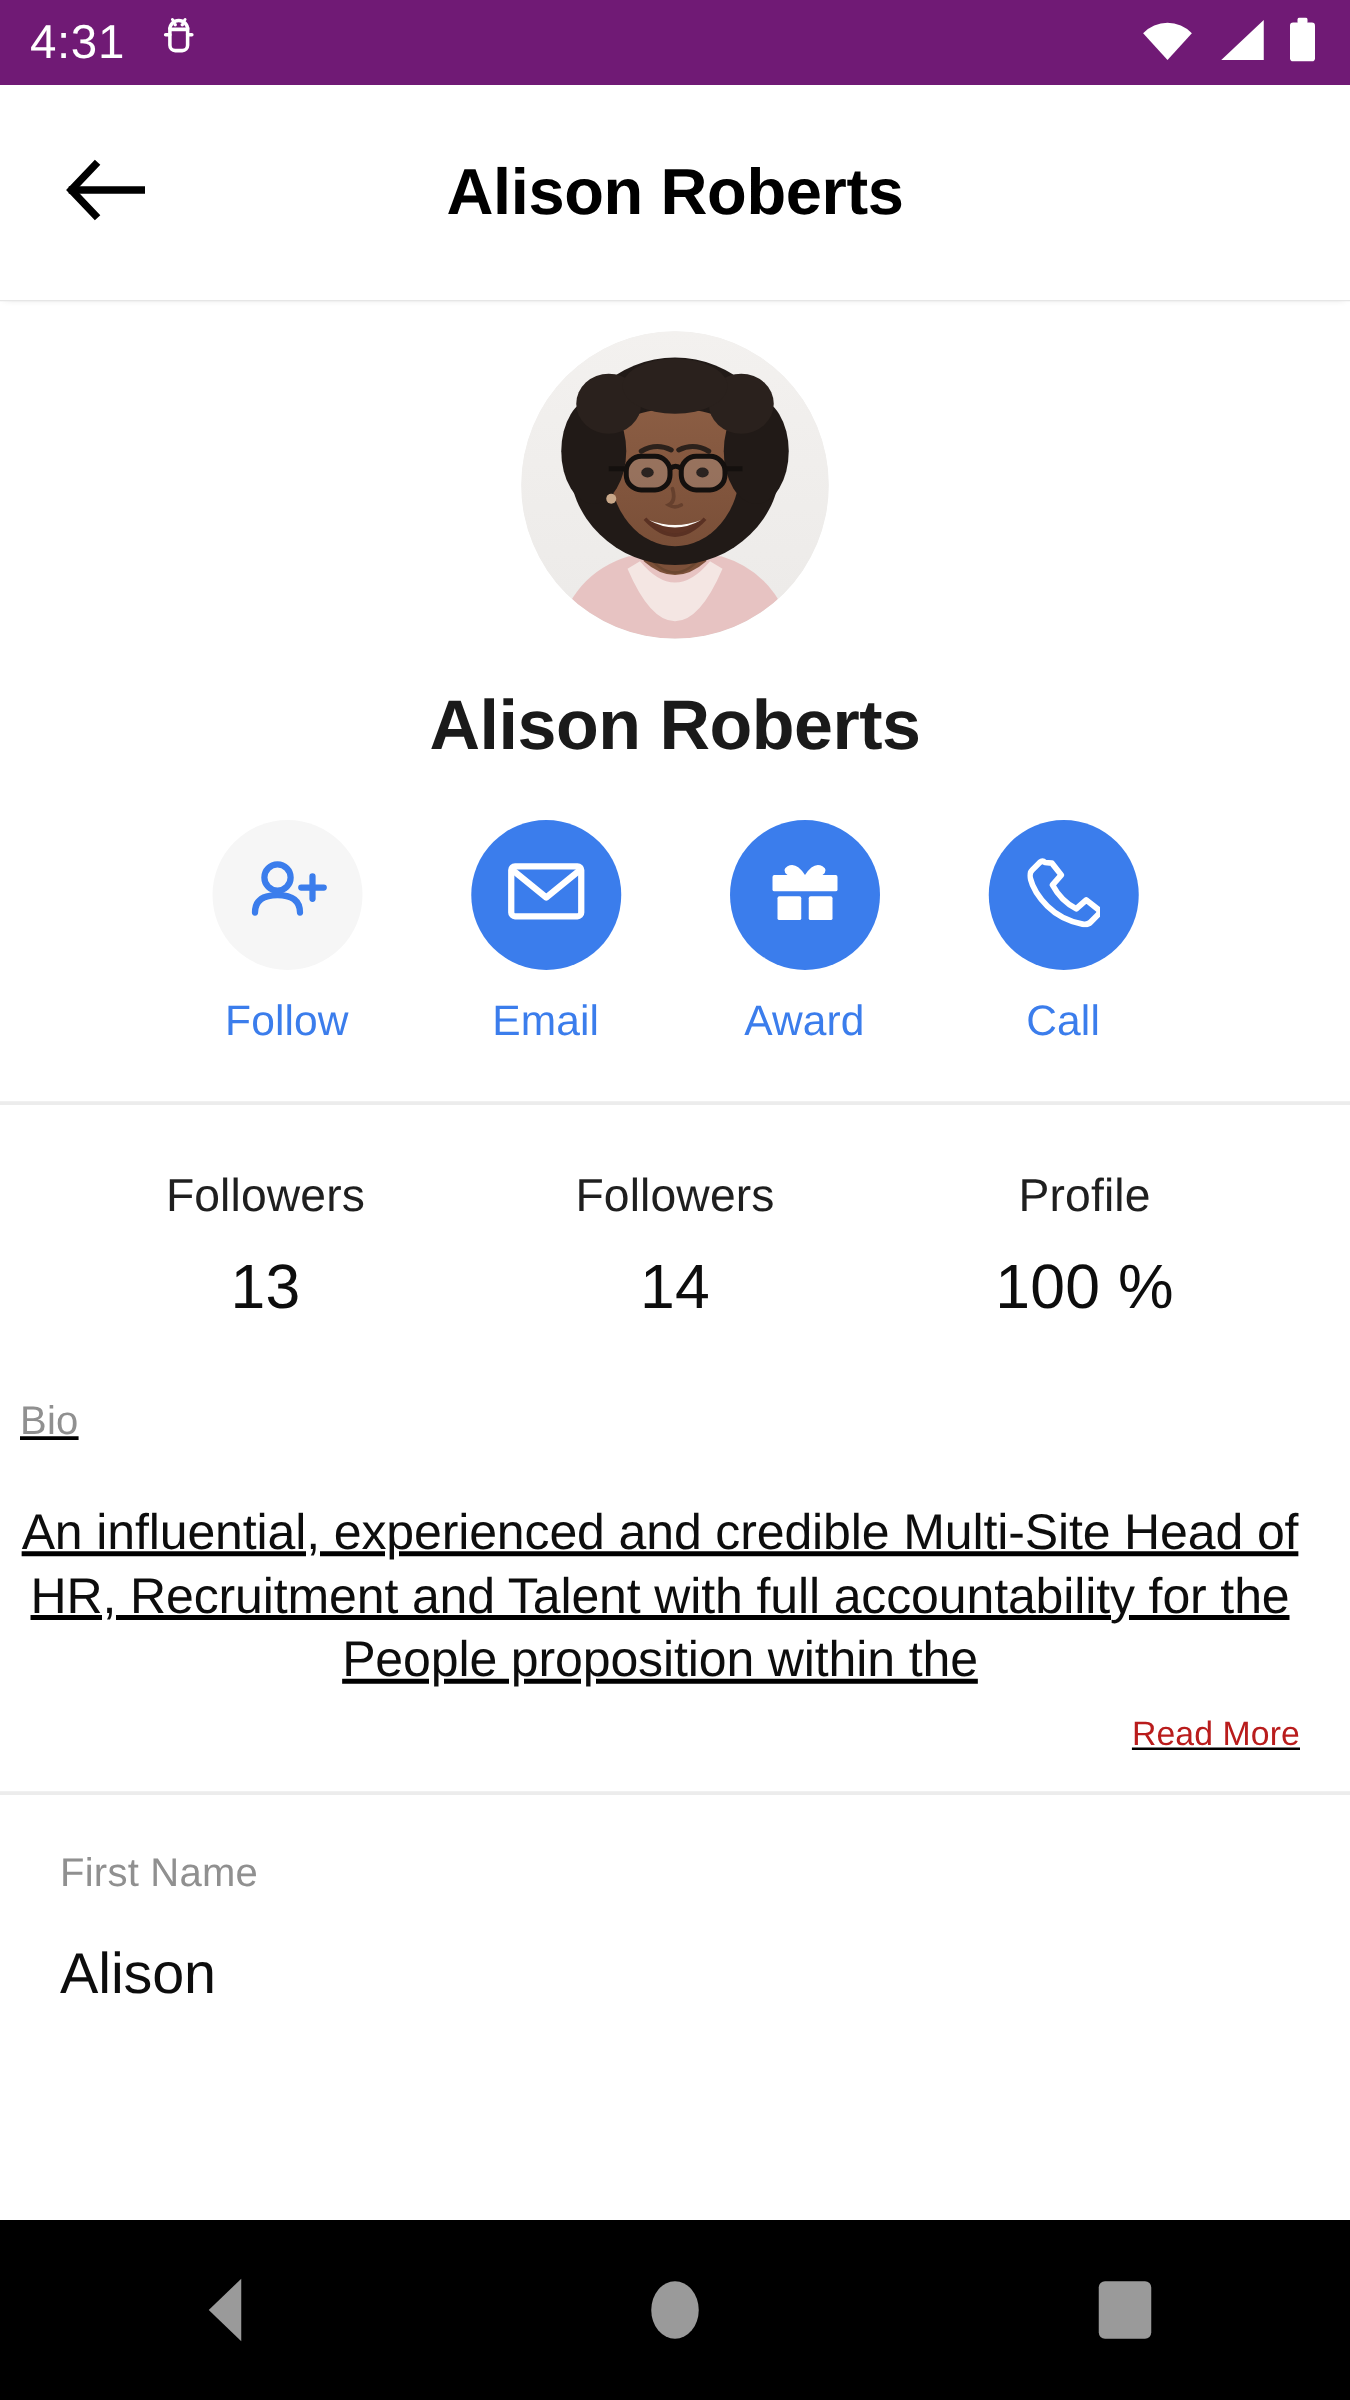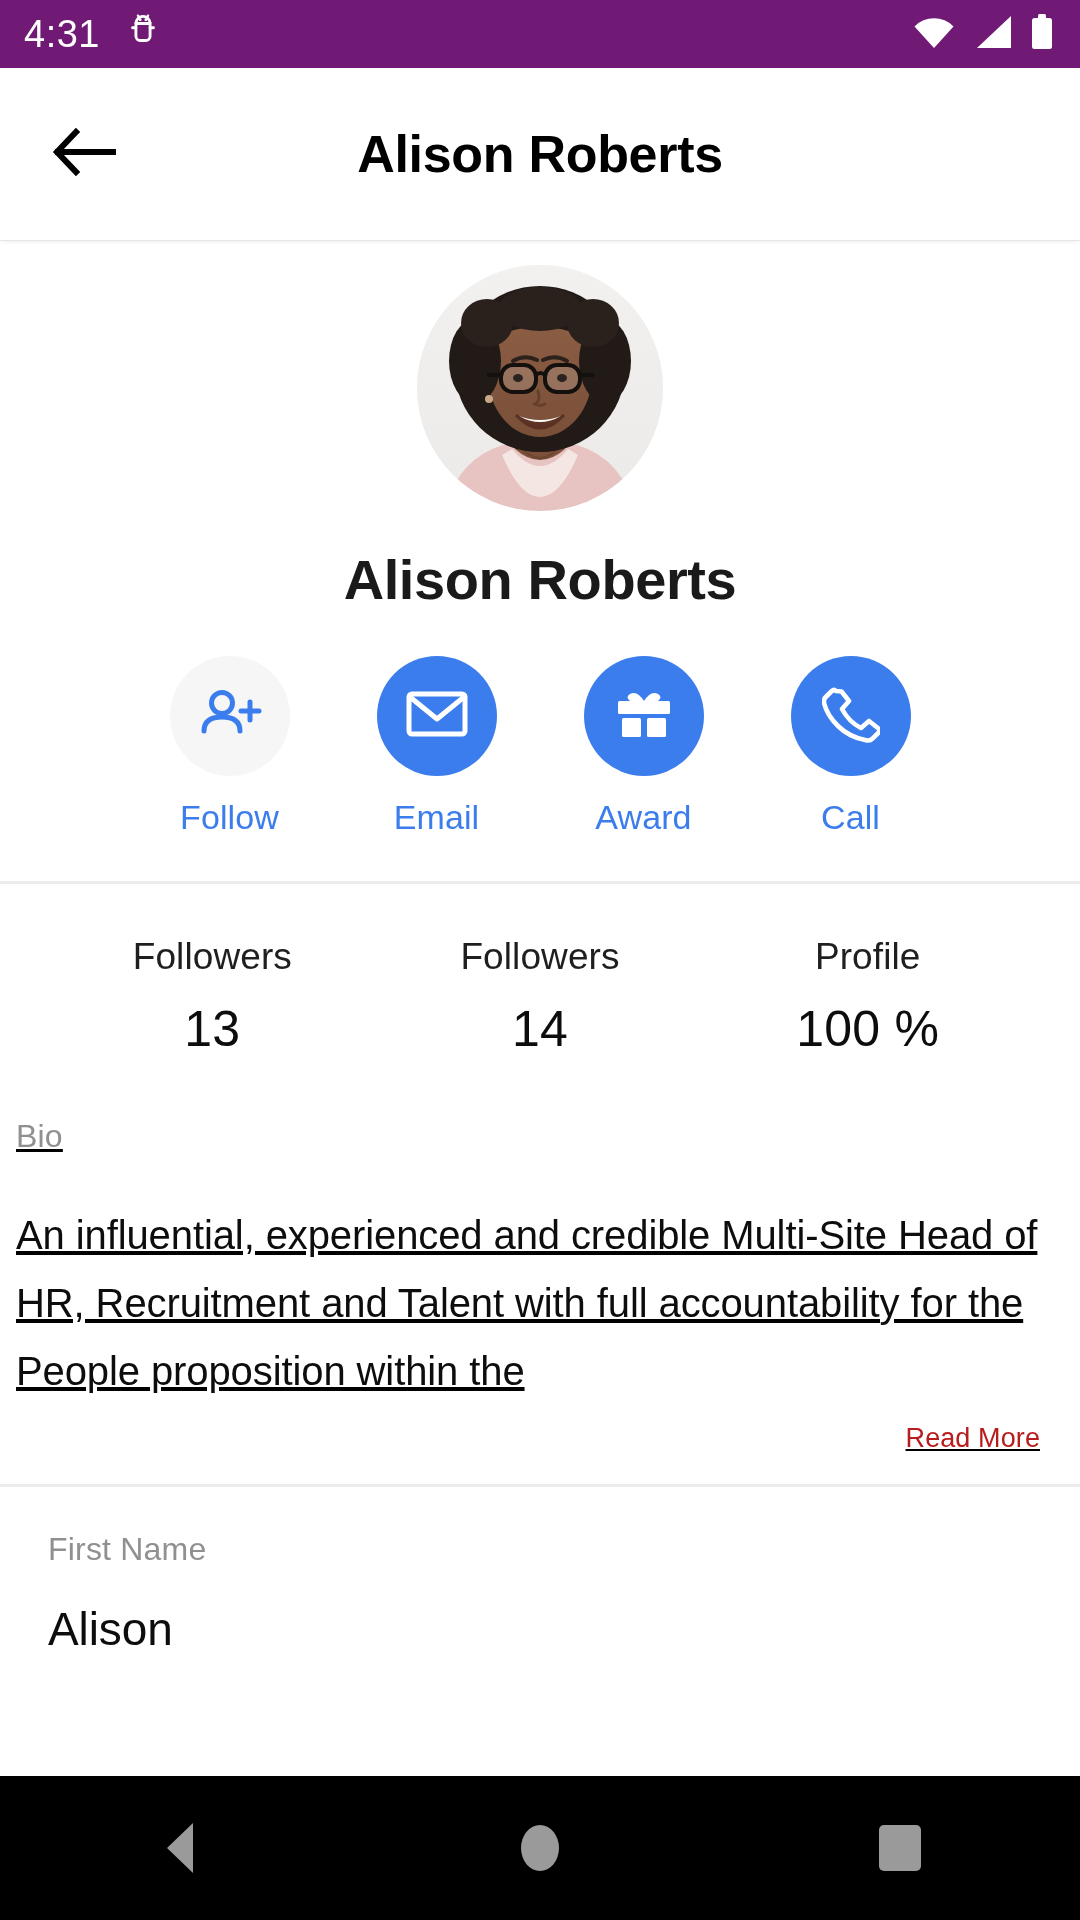--- a/index.html
+++ b/index.html
@@ -166,23 +166,24 @@
   
   .bio-section { padding: 20px 40px 0 16px; text-decoration: underline; }
   .field-label {
     font-size: 32px;
     color: #909090;
     letter-spacing: 0.2px;
   }
   .bio-text {
     margin-top: 46px;
     font-size: 40px;
-    line-height: 68px;
+    line-height: 51px;
     color: #0d0d0d;
     letter-spacing: -0.1px;
+    text-align: center;
   }
   .read-more-row {
     display: flex;
     justify-content: flex-end;
     margin-top: 18px;
     padding-bottom: 30px;
   }
   .read-more {
     font-size: 27px;
     color: #b91c1c;

